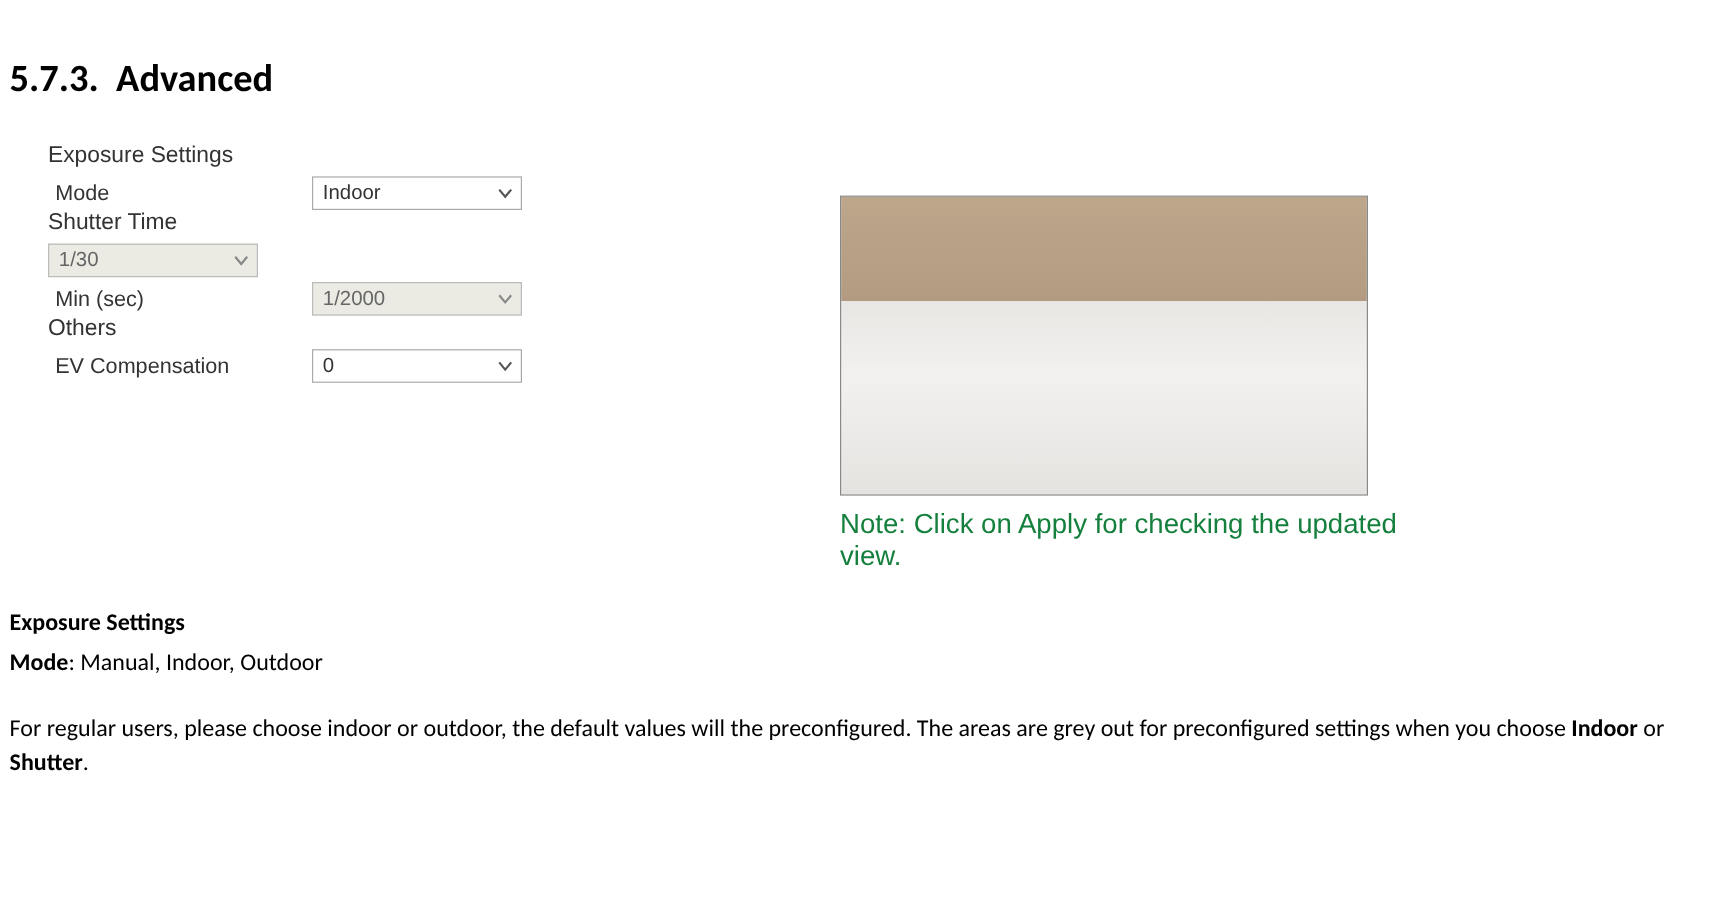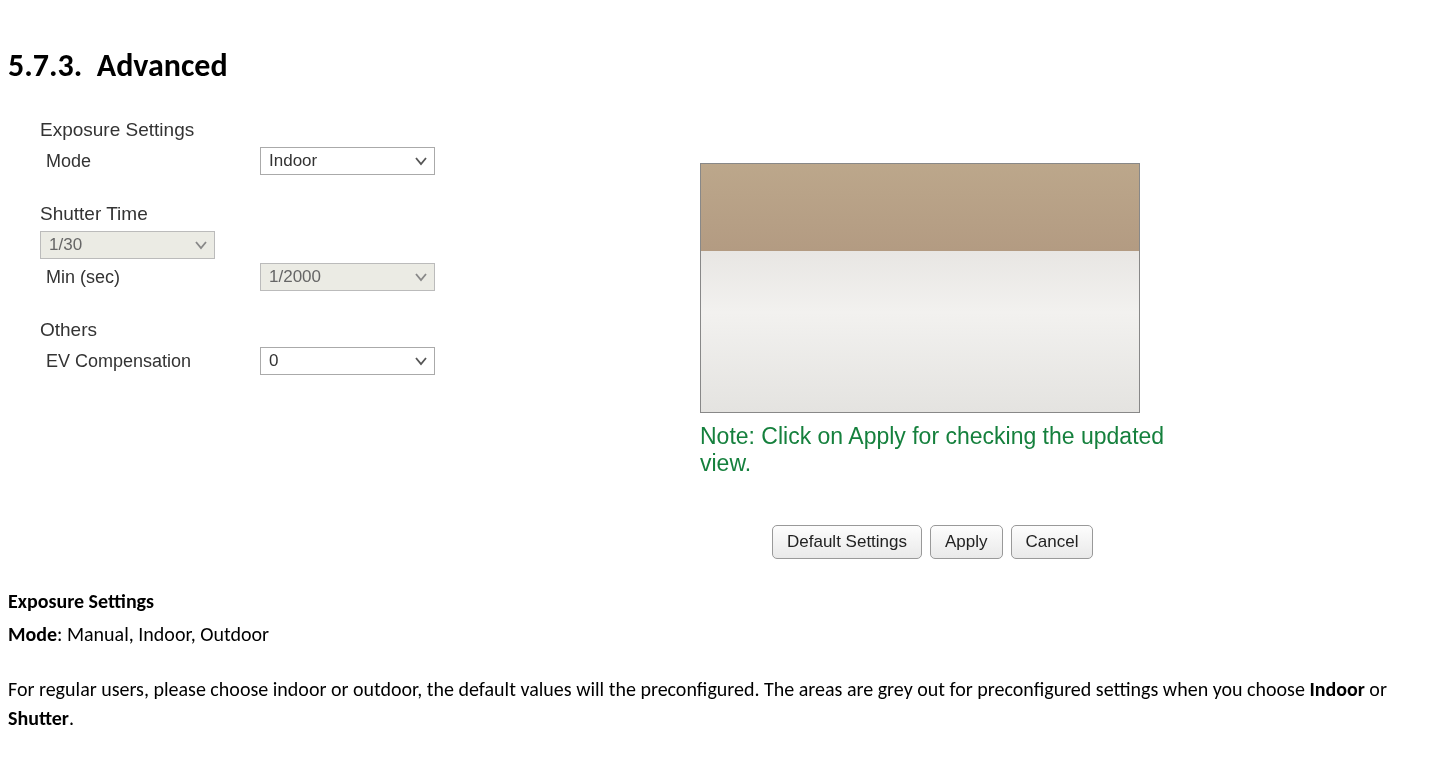--- a/index.html
+++ b/index.html
@@ -32,21 +32,20 @@
     }
     .group-title {
       font-size: 19px;
       color: #333;
       margin-bottom: 6px;
     }
     .first-group {
       margin-top: 4px;
     }
     .later-group {
-      margin-top: 28px;
     }
     .field-row {
       display: flex;
       align-items: center;
       margin-top: 4px;
     }
     .field-label {
       width: 220px;
       font-size: 18px;
       color: #333;
@@ -190,25 +189,20 @@
             </svg>
         </span>
       </div>
     </div>
 
   </div>
 
   <div class="right-side">
     <div class="preview-box"></div>
     <div class="note-text">Note: Click on Apply for checking the updated view.</div>
-    <div class="button-row">
-      <button class="btn">Default Settings</button>
-      <button class="btn">Apply</button>
-      <button class="btn">Cancel</button>
-    </div>
   </div>
 
 </div>
 
 <div class="body-text">
   <p><span class="bold">Exposure Settings</span></p>
   <p>
     <span class="bold">Mode</span><span>: Manual, Indoor, Outdoor</span>
   </p>
   <div class="spacer"></div>

